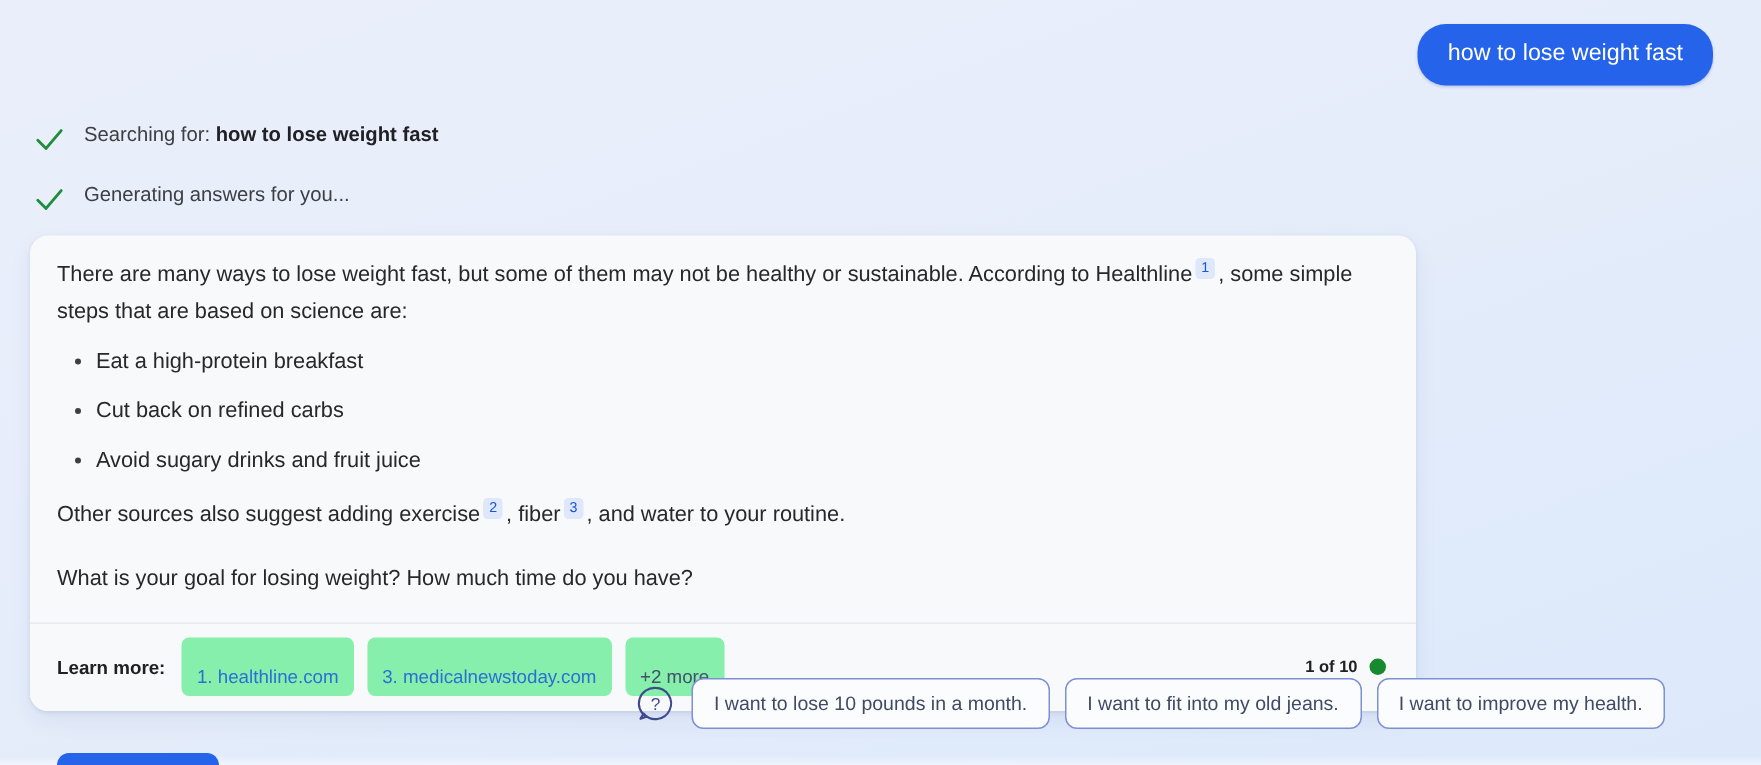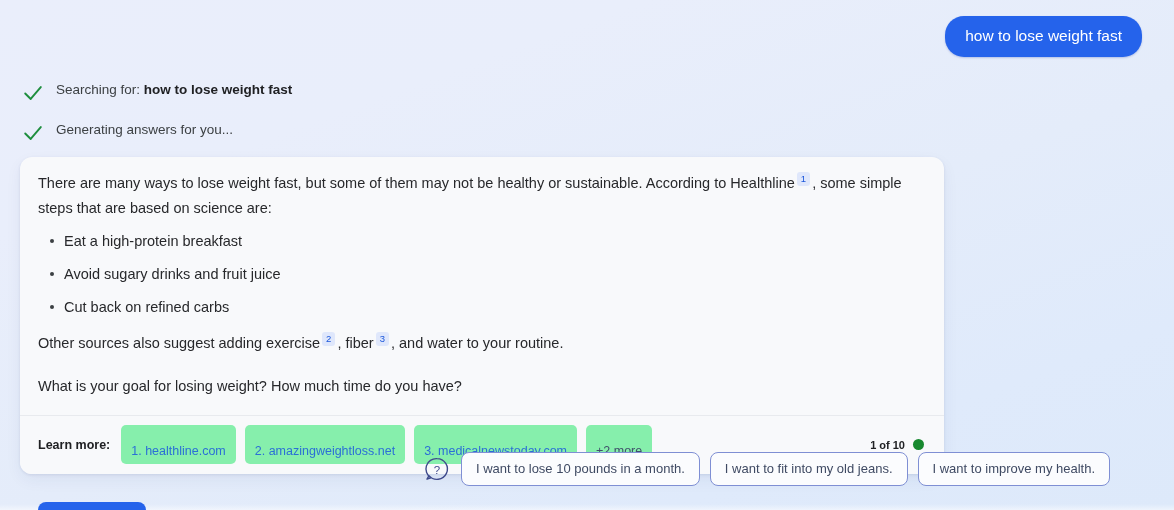--- a/index.html
+++ b/index.html
@@ -248,36 +248,35 @@
 <div class="answer-card">
 
   <div class="card-body">
 
     <p class="para">
       <span>There are many ways to lose weight fast, but some of them may not be healthy or sustainable. According to Healthline</span><span class="cite">1</span><span>, some simple steps that are based on science are:</span>
     </p>
 
     <ul class="bullets">
       <li>Eat a high-protein breakfast</li>
+      <li>Cut back on refined carbs</li>
       <li>Avoid sugary drinks and fruit juice</li>
-      <li>Cut back on refined carbs</li>
     </ul>
 
     <p class="para tail">
       <span>Other sources also suggest adding exercise</span><span class="cite">2</span><span>, fiber</span><span class="cite">3</span><span>, and water to your routine.</span>
     </p>
 
     <p class="para question">What is your goal for losing weight? How much time do you have?</p>
 
   </div>
 
   <div class="card-footer">
     <span class="learn-more-label">Learn more:</span>
     <span class="source-chip">1. healthline.com</span>
-    <span class="source-chip">2. amazingweightloss.net</span>
     <span class="source-chip">3. medicalnewstoday.com</span>
     <span class="source-chip more">+2 more</span>
     <span class="footer-spacer"></span>
     <span class="page-count">1 of 10</span>
     <span class="status-dot"></span>
   </div>
 
 </div>
 
 <div class="suggestions">

